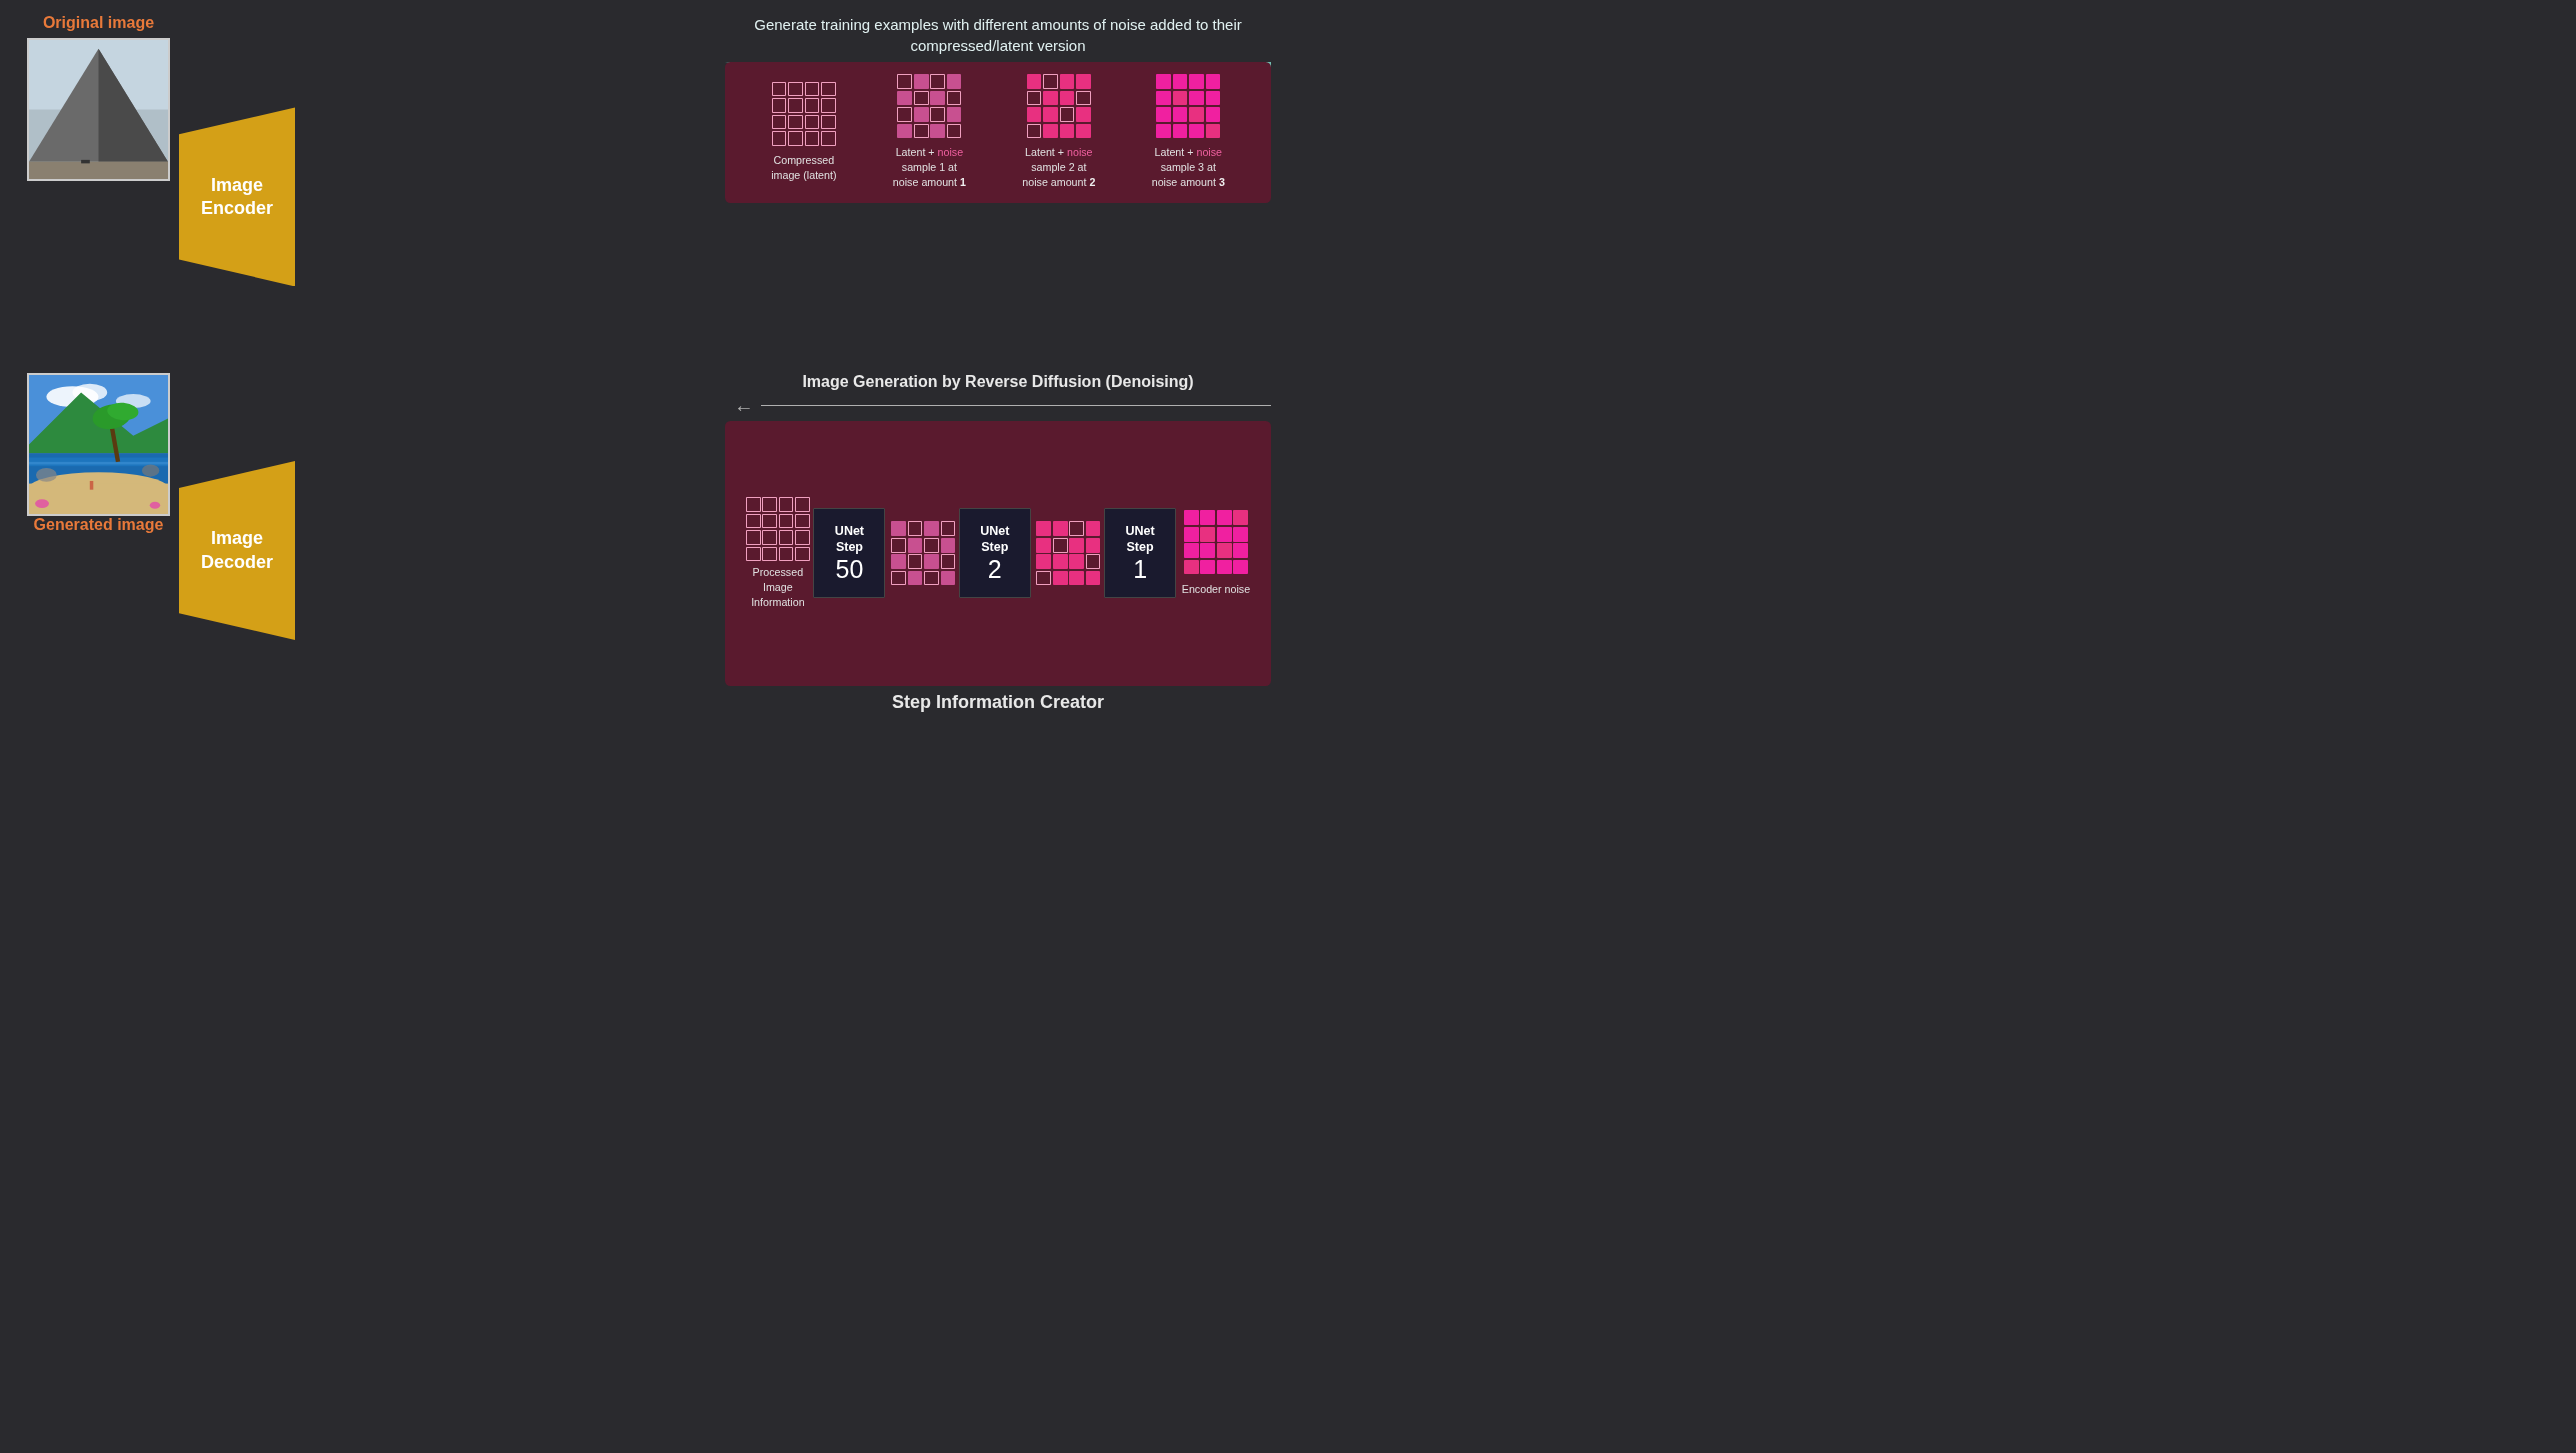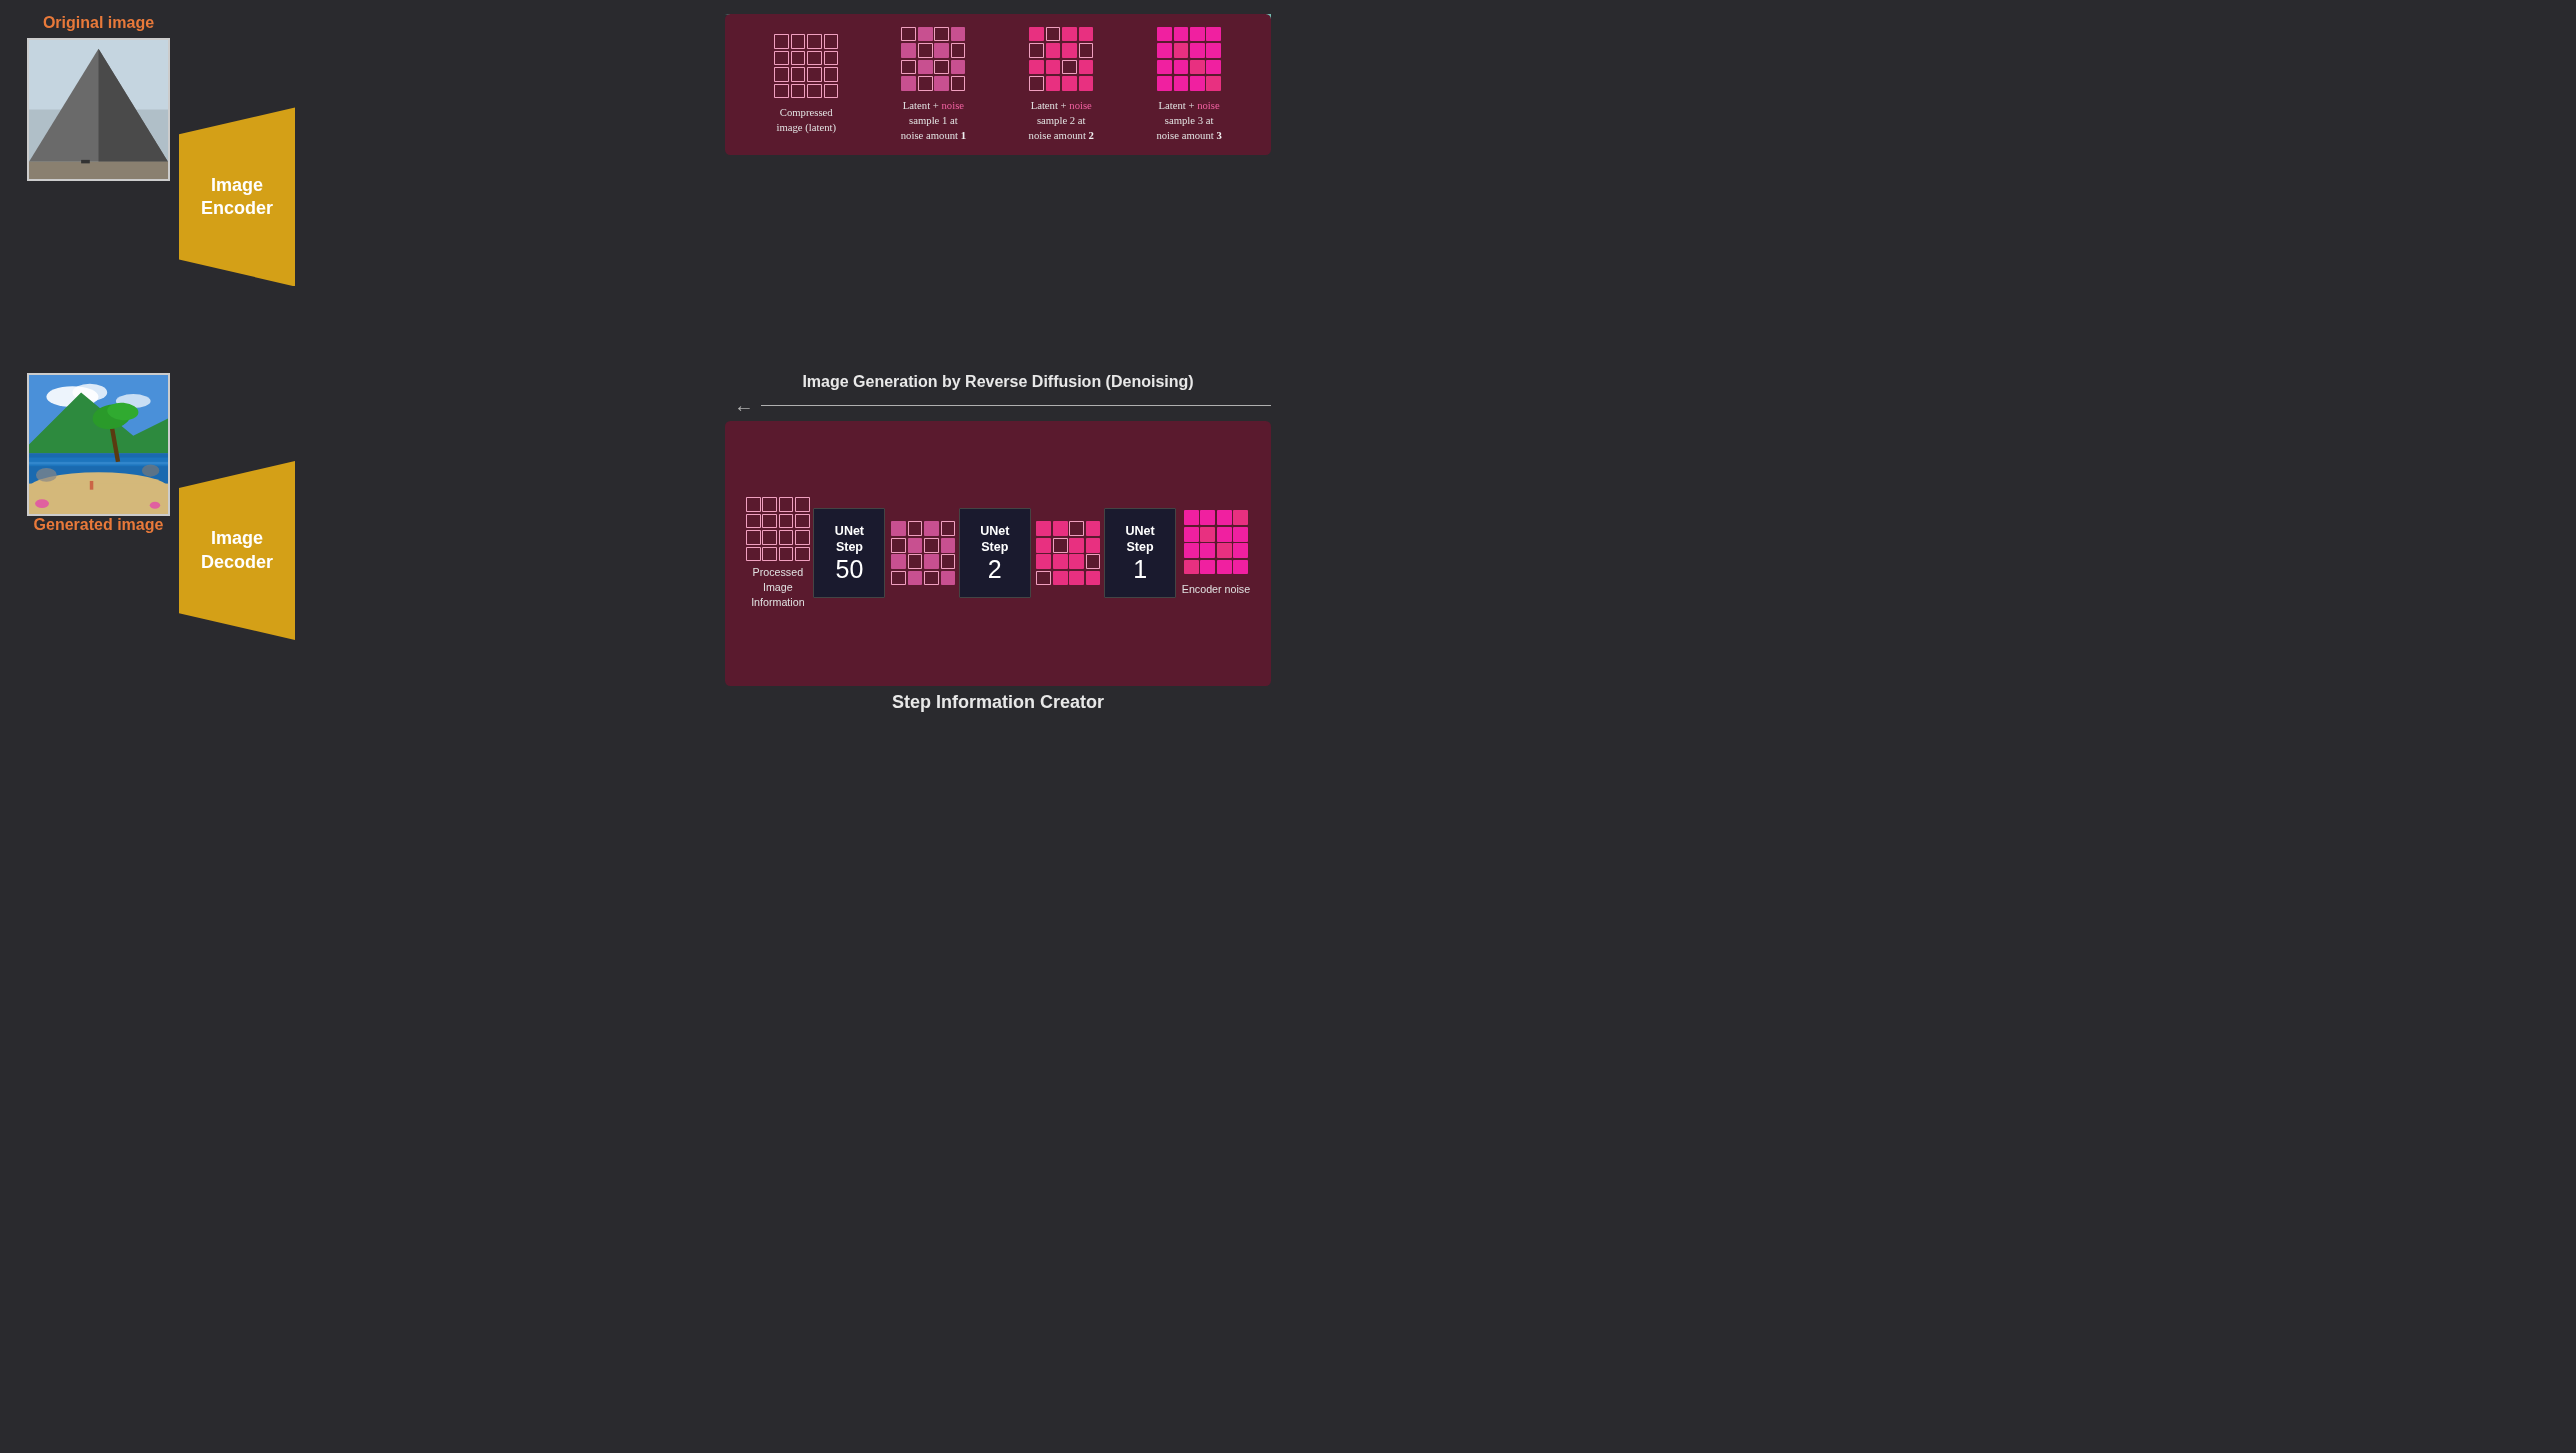--- a/index.html
+++ b/index.html
@@ -279,22 +279,23 @@
     <div class="encoder-wrapper">
       <div class="encoder-box">
         <div class="encoder-label">
           <span>Image</span><br>
           <span>Encoder</span>
         </div>
       </div>
     </div>
 
     <div class="right-content">
-
-      <div style="flex:1; position:relative;font-family:Liberation Serif, serif;">
+      <div class="top-annotation">Generate training examples with different amounts of noise added to their compressed/latent version</div>
+
+      <div style="flex:1; position:relative;">
 
         <svg class="teal-overlay" width="100%" height="100%" viewBox="0 0 900 280" preserveAspectRatio="none">
           <polygon points="0,0 900,0 900,60" fill="#80d8c8" opacity="0.85"></polygon>
         </svg>
         <div class="maroon-box">
           <div class="maroon-items">
 
             <div class="grid-item">
               <div class="grid-icon">
                 <div class="grid-cell grid-cell-outline"></div>

